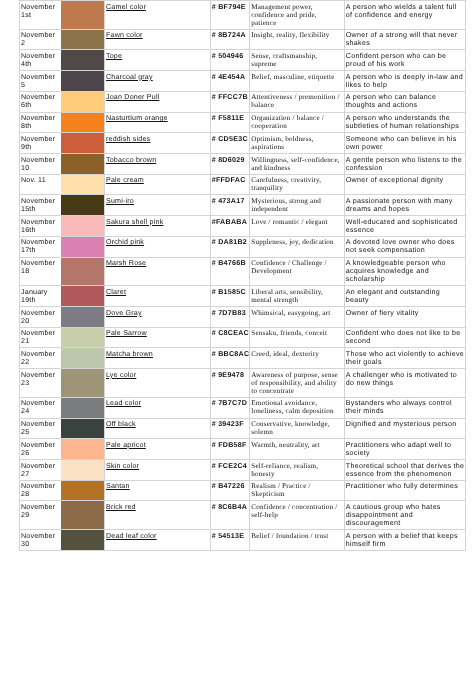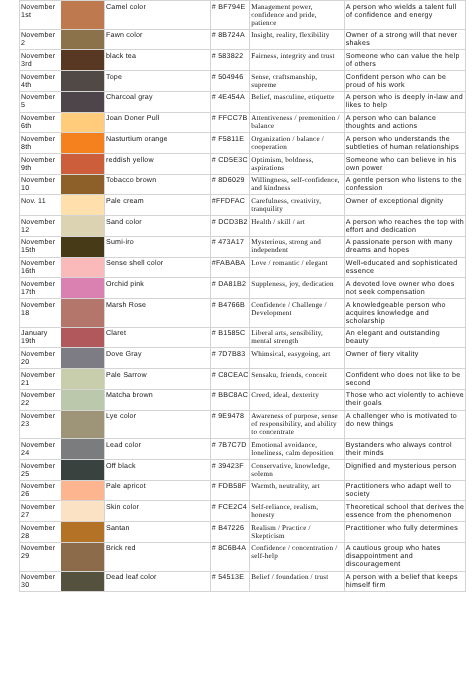--- a/index.html
+++ b/index.html
@@ -15,22 +15,22 @@
         padding:2.6px 1.0px 1.2px 1.2px;
         letter-spacing:0.2px;
         vertical-align:top;
         font-size:7.1px;
         line-height:7.97px;
         color:#141414;
         text-rendering:geometricPrecision;
         overflow-wrap:normal; }
   table.color-table td.c-date { width:42.3px; }
   table.color-table td.c-swatch { width:42.7px; padding:0; position:relative; }
-  table.color-table td.c-name { width:106px; }
-  table.color-table td.c-hex { width:39.3px; white-space:nowrap; letter-spacing:0.28px; padding-left:0.9px; padding-right:0px; }
+  table.color-table td.c-name { width:106px;text-decoration:underline; }
+  table.color-table td.c-hex { width:39.3px; white-space:nowrap; letter-spacing:0.28px; padding-left:0.9px; padding-right:0px;font-weight:bold; }
   table.color-table td.c-meaning { width:94.5px;font-family:Liberation Serif, serif; }
   table.color-table td.c-pers { width:121.9px; letter-spacing:0.3px; }
   .sw { position:absolute; left:-1px; top:0; right:0; bottom:0; display:block; }
 </style>
 </head>
 <body style="background: rgb(255, 255, 255);">
 
 <div id="sheet">
  <table class="color-table">
   <tbody>
@@ -48,30 +48,20 @@
     <td class="c-date">November 2</td>
     <td class="c-swatch">
             <span class="sw" style="background-color: rgb(139, 114, 74);"></span>
           </td>
     <td class="c-name">Fawn color</td>
     <td class="c-hex"># 8B724A</td>
     <td class="c-meaning">Insight, reality, flexibility</td>
     <td class="c-pers">Owner of a strong will that never shakes</td>
    </tr>
    <tr class="row">
-    <td class="c-date">November 3rd</td>
-    <td class="c-swatch">
-            <span class="sw" style="background-color: rgb(88, 56, 34);"></span>
-          </td>
-    <td class="c-name">black tea</td>
-    <td class="c-hex"># 583822</td>
-    <td class="c-meaning">Fairness, integrity and trust</td>
-    <td class="c-pers">Someone who can value the help of others</td>
-   </tr>
-   <tr class="row">
     <td class="c-date">November 4th</td>
     <td class="c-swatch">
             <span class="sw" style="background-color: rgb(80, 73, 70);"></span>
           </td>
     <td class="c-name">Tope</td>
     <td class="c-hex"># 504946</td>
     <td class="c-meaning">Sense, craftsmanship, supreme</td>
     <td class="c-pers">Confident person who can be proud of his work</td>
    </tr>
    <tr class="row">
@@ -102,21 +92,21 @@
     <td class="c-name">Nasturtium orange</td>
     <td class="c-hex"># F5811E</td>
     <td class="c-meaning">Organization / balance / cooperation</td>
     <td class="c-pers">A person who understands the subtleties of human relationships</td>
    </tr>
    <tr class="row">
     <td class="c-date">November 9th</td>
     <td class="c-swatch">
             <span class="sw" style="background-color: rgb(205, 94, 60);"></span>
           </td>
-    <td class="c-name">reddish yellow</td>
+    <td class="c-name">reddish sides</td>
     <td class="c-hex"># CD5E3C</td>
     <td class="c-meaning">Optimism, boldness, aspirations</td>
     <td class="c-pers">Someone who can believe in his own power</td>
    </tr>
    <tr class="row">
     <td class="c-date">November 10</td>
     <td class="c-swatch">
             <span class="sw" style="background-color: rgb(141, 96, 41);"></span>
           </td>
     <td class="c-name">Tobacco brown</td>
@@ -128,45 +118,35 @@
     <td class="c-date">Nov. 11</td>
     <td class="c-swatch">
             <span class="sw" style="background-color: rgb(255, 223, 172);"></span>
           </td>
     <td class="c-name">Pale cream</td>
     <td class="c-hex">#FFDFAC</td>
     <td class="c-meaning">Carefulness, creativity, tranquility</td>
     <td class="c-pers">Owner of exceptional dignity</td>
    </tr>
    <tr class="row">
-    <td class="c-date">November 12</td>
-    <td class="c-swatch">
-            <span class="sw" style="background-color: rgb(220, 211, 178);"></span>
-          </td>
-    <td class="c-name">Sand color</td>
-    <td class="c-hex"># DCD3B2</td>
-    <td class="c-meaning">Health / skill / art</td>
-    <td class="c-pers">A person who reaches the top with effort and dedication</td>
-   </tr>
-   <tr class="row">
     <td class="c-date">November 15th</td>
     <td class="c-swatch">
             <span class="sw" style="background-color: rgb(71, 58, 23);"></span>
           </td>
     <td class="c-name">Sumi-iro</td>
     <td class="c-hex"># 473A17</td>
     <td class="c-meaning">Mysterious, strong and independent</td>
     <td class="c-pers">A passionate person with many dreams and hopes</td>
    </tr>
    <tr class="row">
     <td class="c-date">November 16th</td>
     <td class="c-swatch">
             <span class="sw" style="background-color: rgb(250, 186, 186);"></span>
           </td>
-    <td class="c-name">Sense shell color</td>
+    <td class="c-name">Sakura shell pink</td>
     <td class="c-hex">#FABABA</td>
     <td class="c-meaning">Love / romantic / elegant</td>
     <td class="c-pers">Well-educated and sophisticated essence</td>
    </tr>
    <tr class="row">
     <td class="c-date">November 17th</td>
     <td class="c-swatch">
             <span class="sw" style="background-color: rgb(218, 129, 178);"></span>
           </td>
     <td class="c-name">Orchid pink</td>

